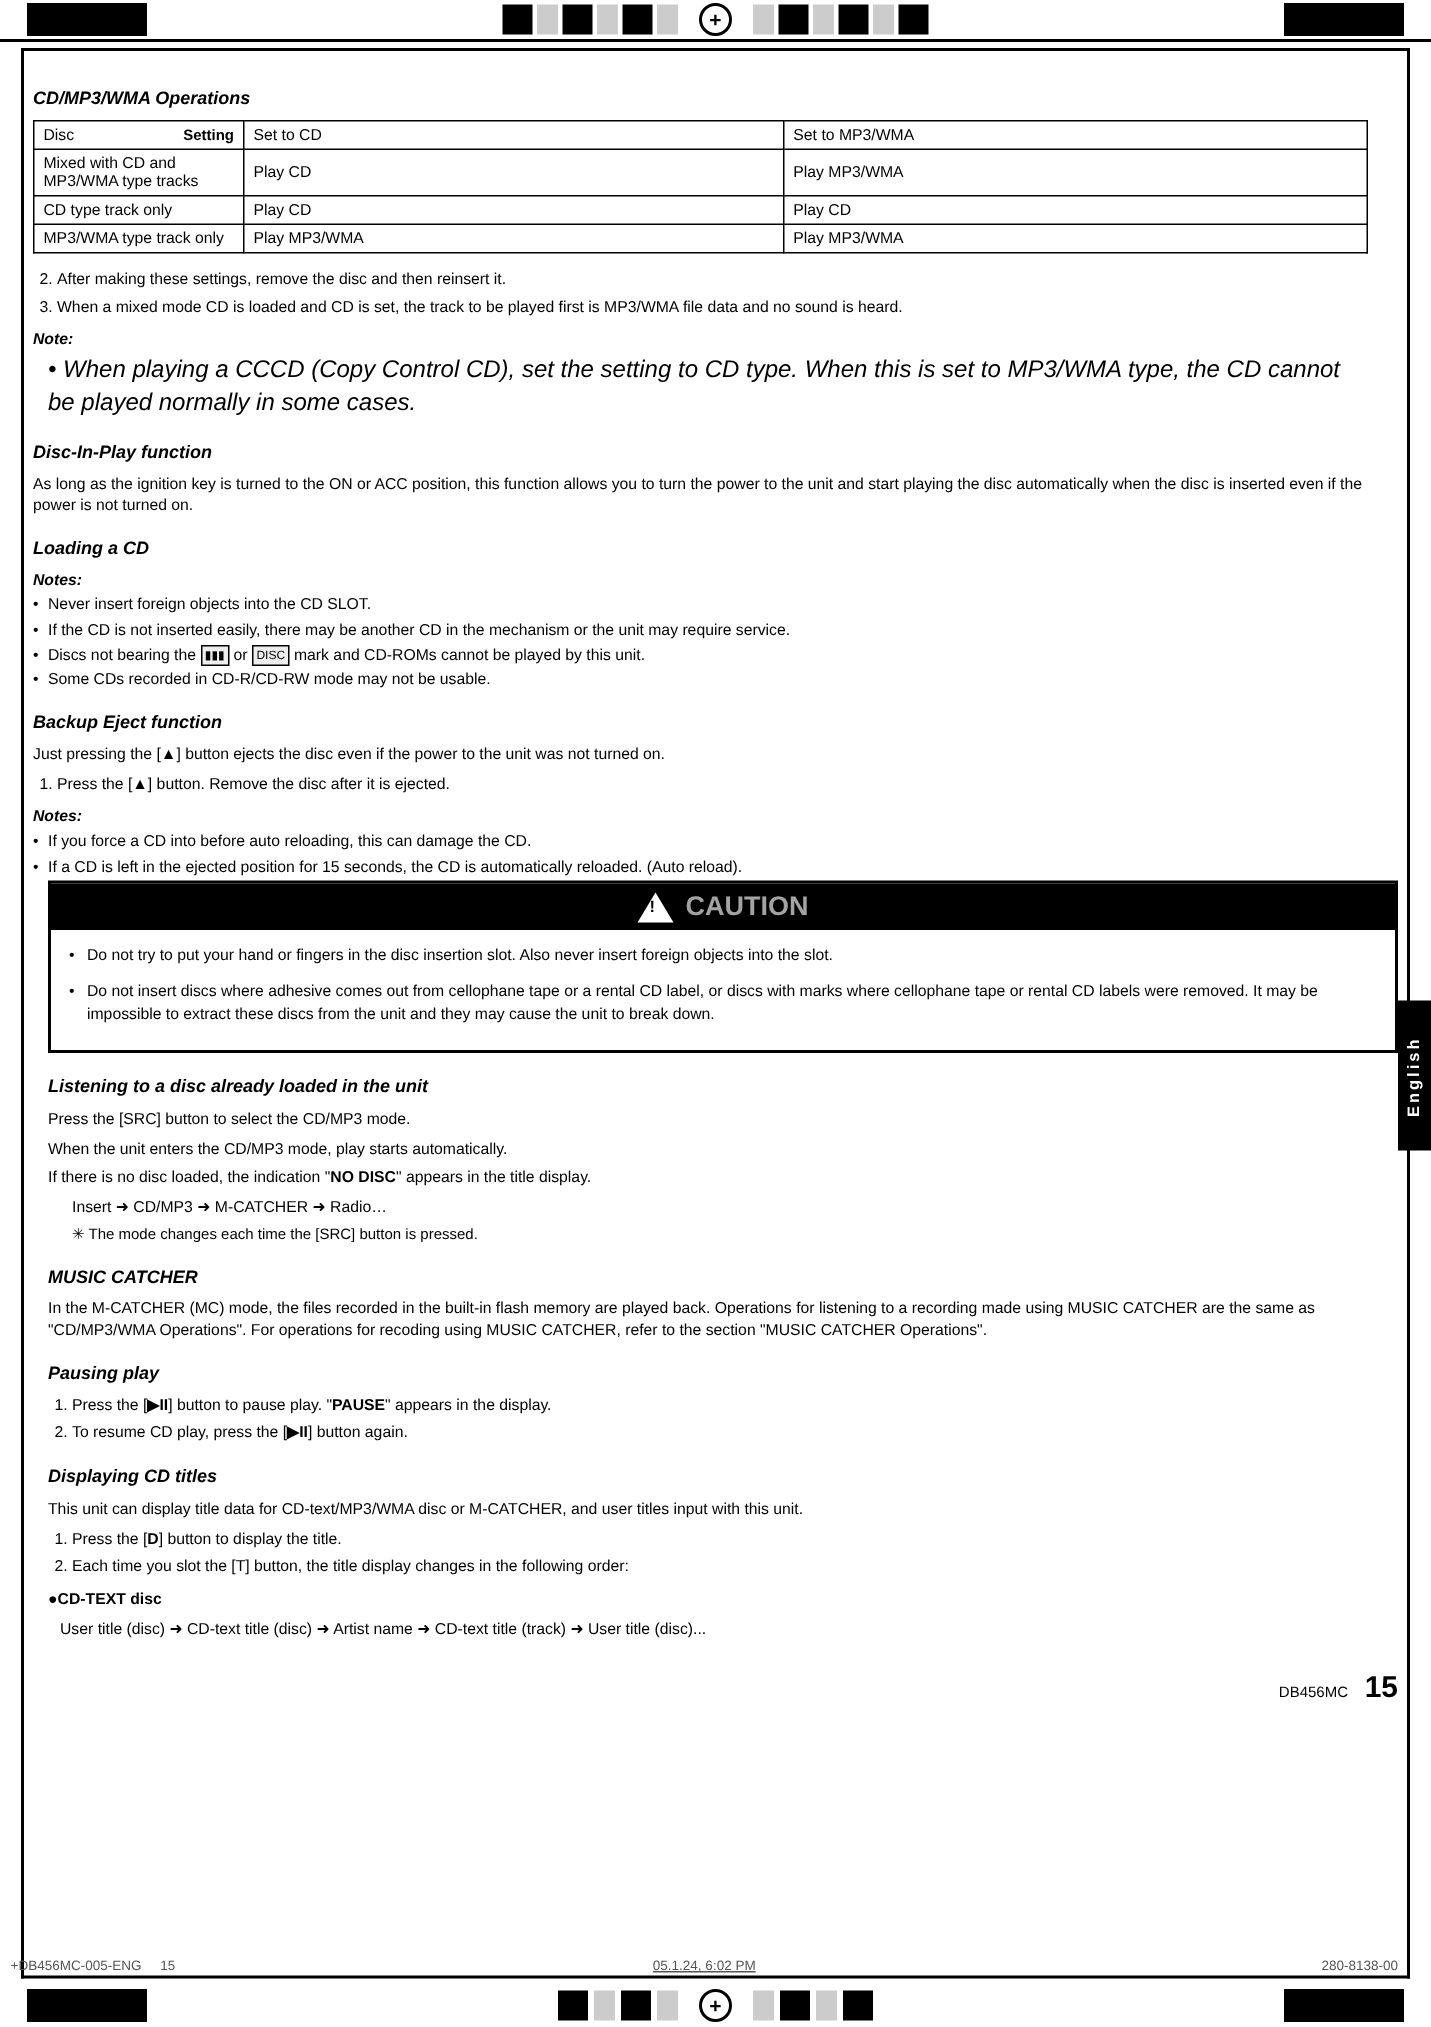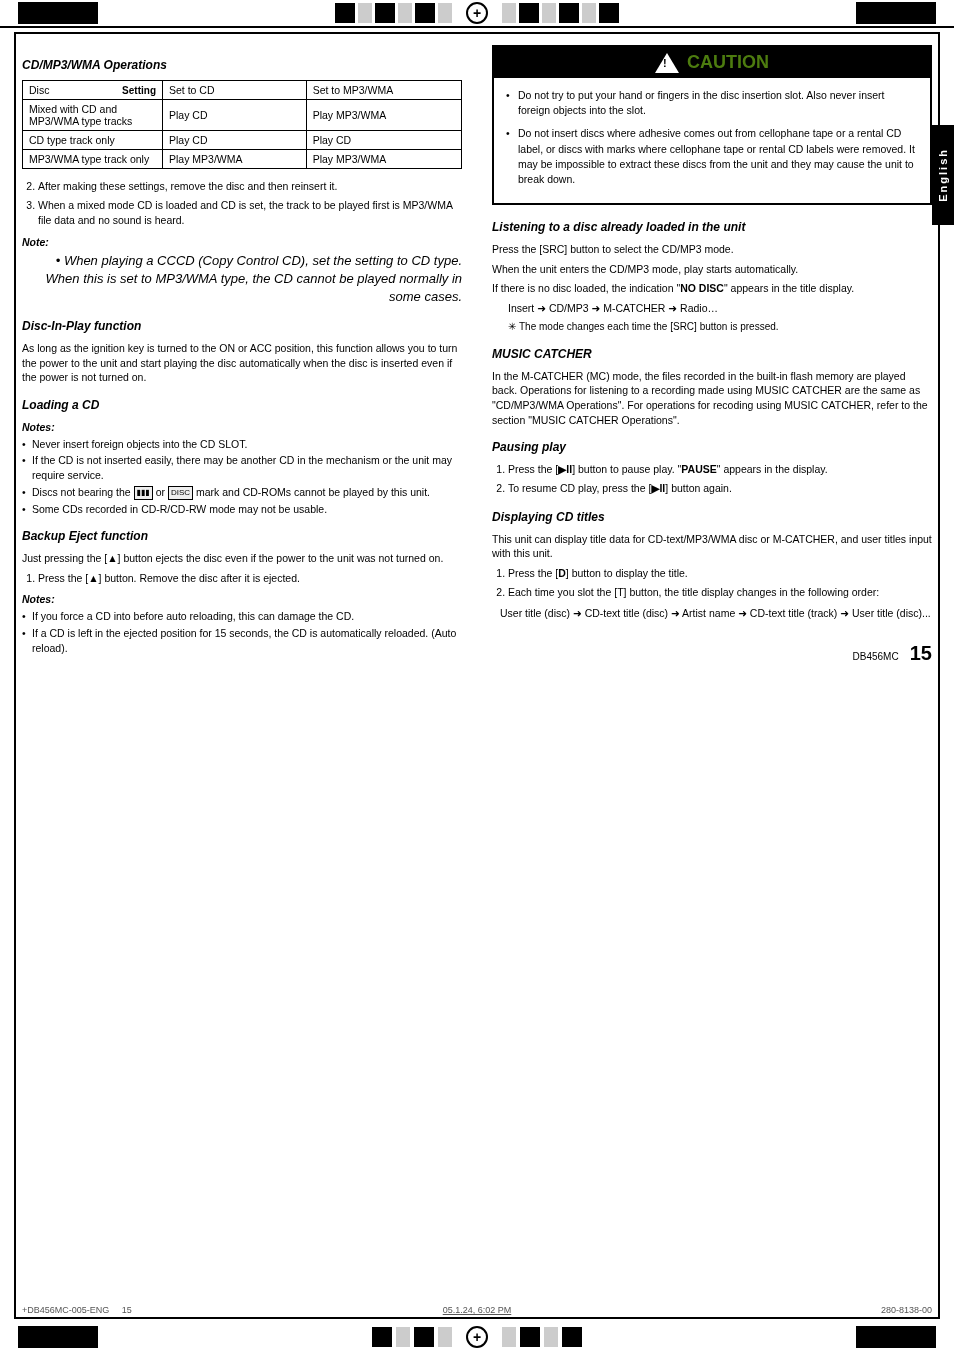--- a/index.html
+++ b/index.html
@@ -110,21 +110,21 @@
     }
 
     
     .main-content {
       position: absolute;
       top: 45px;
       left: 22px;
       right: 22px;
       bottom: 45px;
       display: flex;
-      flex-direction: row;
+      flex-direction: column;
       gap: 0;
     }
 
     .left-column {
       flex: 0 0 460px;
       padding-right: 20px;
     }
 
     .right-column {
       flex: 1;
@@ -177,36 +177,36 @@
       vertical-align: middle;
     }
     .settings-table th {
       background: #fff;
       font-weight: normal;
     }
 
     p { margin-bottom: 5px; font-size: 10.5px; line-height: 1.4; }
     
     .note-label { font-style: italic; font-weight: bold; font-size: 10.5px; margin-top: 6px; margin-bottom: 2px; }
-    .note-item { font-size: 13px; font-style: italic; padding-left: 10px; line-height: 1.4; margin-bottom: 2px; text-align: right; }
+    .note-item { font-size: 16px; font-style: italic; padding-left: 10px; line-height: 1.4; margin-bottom: 2px; }
     .bullet-item { font-size: 10.5px; padding-left: 10px; line-height: 1.4; margin-bottom: 2px; position: relative; }
     .bullet-item::before { content: '• '; position: absolute; left: 0; }
 
     ol { padding-left: 16px; margin-bottom: 6px; }
     ol li { font-size: 10.5px; line-height: 1.5; margin-bottom: 3px; }
 
     
     .caution-box {
       border: 2px solid #000;
       padding: 8px 12px;
       margin-bottom: 14px;
     }
     .caution-header {
       background: #000;
-      color: #4d7c0f;
+      color: #a3a3a3;
       text-align: center;
       padding: 5px 10px;
       margin: -8px -12px 10px -12px;
       font-size: 18px;
       font-weight: bold;
       display: flex;
       align-items: center;
       justify-content: center;
       gap: 8px;
     }
@@ -245,21 +245,21 @@
       right: 0;
       height: 28px;
       display: flex;
       align-items: center;
     }
 
     
     .footer-content {
       position: absolute;
       bottom: 36px;
-      left: 22px;
+      left: 7px;
       right: 22px;
       display: flex;
       align-items: center;
       font-size: 9px;
       color: #555;
     }
     .footer-left { flex: 1; }
     .footer-center { flex: 1; text-align: center; text-decoration: underline; }
     .footer-right { flex: 1; text-align: right; }
 
@@ -434,20 +434,21 @@
       </ol>
     </div>
 
     <div>
       <p class="section-title">Displaying CD titles</p>
       <p>This unit can display title data for CD-text/MP3/WMA disc or M-CATCHER, and user titles input with this unit.</p>
       <ol>
         <li>Press the [<strong>D</strong>] button to display the title.</li>
         <li>Each time you slot the [T] button, the title display changes in the following order:</li>
       </ol>
+      <p style="font-size:10.5px;margin-top:4px;"><strong>●CD-TEXT disc</strong></p>
       <p style="font-size:10.5px; padding-left:8px; line-height:1.45;">User title (disc) ➜ CD-text title (disc) ➜ Artist name ➜ CD-text title (track) ➜ User title (disc)...</p>
     </div>
 
     <div class="page-number-area">
       <span style="font-size:10px; margin-right:8px;">DB456MC</span>
       <span class="pg-num">15</span>
     </div>
 
   </div>
 

